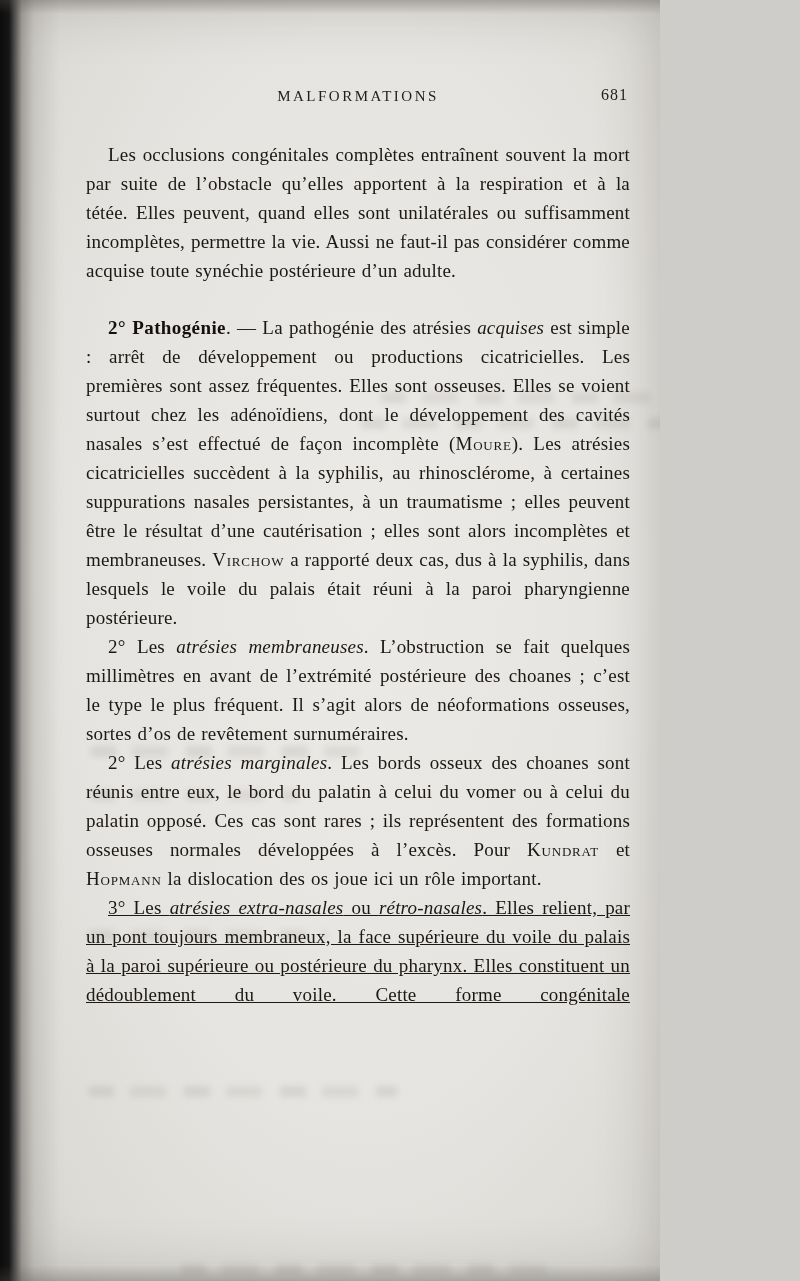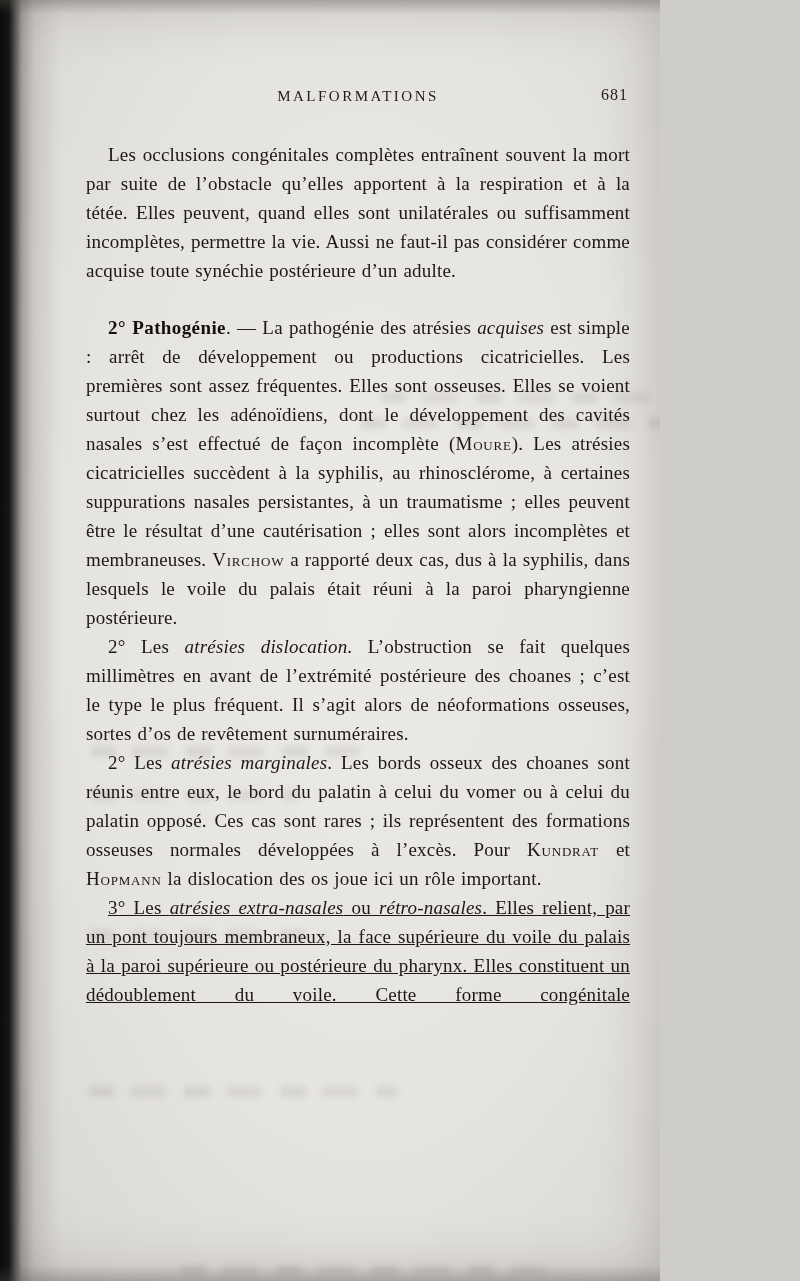--- a/index.html
+++ b/index.html
@@ -122,18 +122,18 @@
   <div class="ghost g7"></div>
 
   <div class="content">
     <div class="header">
       <span class="running-title">MALFORMATIONS</span>
       <span class="page-number">681</span>
     </div>
     <div class="text-block">
         <p class="para indent"><span>Les occlusions congénitales complètes entraînent souvent la mort par suite de l’obstacle qu’elles apportent à la respiration et à la tétée. Elles peuvent, quand elles sont unilatérales ou suffisamment incomplètes, permettre la vie. Aussi ne faut-il pas considérer comme acquise toute synéchie postérieure d’un adulte.</span></p>
         <p class="para indent spaced"><span class="bold">2° Pathogénie</span><span>. — La pathogénie des atrésies </span><span class="italic">acquises</span><span> est simple : arrêt de développement ou productions cicatricielles. Les premières sont assez fréquentes. Elles sont osseuses. Elles se voient surtout chez les adénoïdiens, dont le développement des cavités nasales s’est effectué de façon incomplète (</span><span class="smallcaps">Moure</span><span>). Les atrésies cicatricielles succèdent à la syphilis, au rhinosclérome, à certaines suppurations nasales persistantes, à un traumatisme ; elles peuvent être le résultat d’une cautérisation ; elles sont alors incomplètes et membraneuses. </span><span class="smallcaps">Virchow</span><span> a rapporté deux cas, dus à la syphilis, dans lesquels le voile du palais était réuni à la paroi pharyngienne postérieure.</span></p>
-        <p class="para indent"><span>2° Les </span><span class="italic">atrésies dislocation</span><span>. L’obstruction se fait quelques millimètres en avant de l’extrémité postérieure des choanes ; c’est le type le plus fréquent. Il s’agit alors de néoformations osseuses, sortes d’os de revêtement surnuméraires.</span></p>
+        <p class="para indent"><span>2° Les </span><span class="italic">atrésies membraneuses</span><span>. L’obstruction se fait quelques millimètres en avant de l’extrémité postérieure des choanes ; c’est le type le plus fréquent. Il s’agit alors de néoformations osseuses, sortes d’os de revêtement surnuméraires.</span></p>
         <p class="para indent"><span>2° Les </span><span class="italic">atrésies marginales</span><span>. Les bords osseux des choanes sont réunis entre eux, le bord du palatin à celui du vomer ou à celui du palatin opposé. Ces cas sont rares ; ils représentent des formations osseuses normales développées à l’excès. Pour </span><span class="smallcaps">Kundrat</span><span> et </span><span class="smallcaps">Hopmann</span><span> la dislocation des os joue ici un rôle important.</span></p>
         <p class="para indent"><span>3° Les </span><span class="italic">atrésies extra-nasales</span><span> ou </span><span class="italic">rétro-nasales</span><span>. Elles relient, par un pont toujours membraneux, la face supérieure du voile du palais à la paroi supérieure ou postérieure du pharynx. Elles constituent un dédoublement du voile. Cette forme congénitale</span></p>
       </div>
   </div>
 </div>
 
 </body></html>

